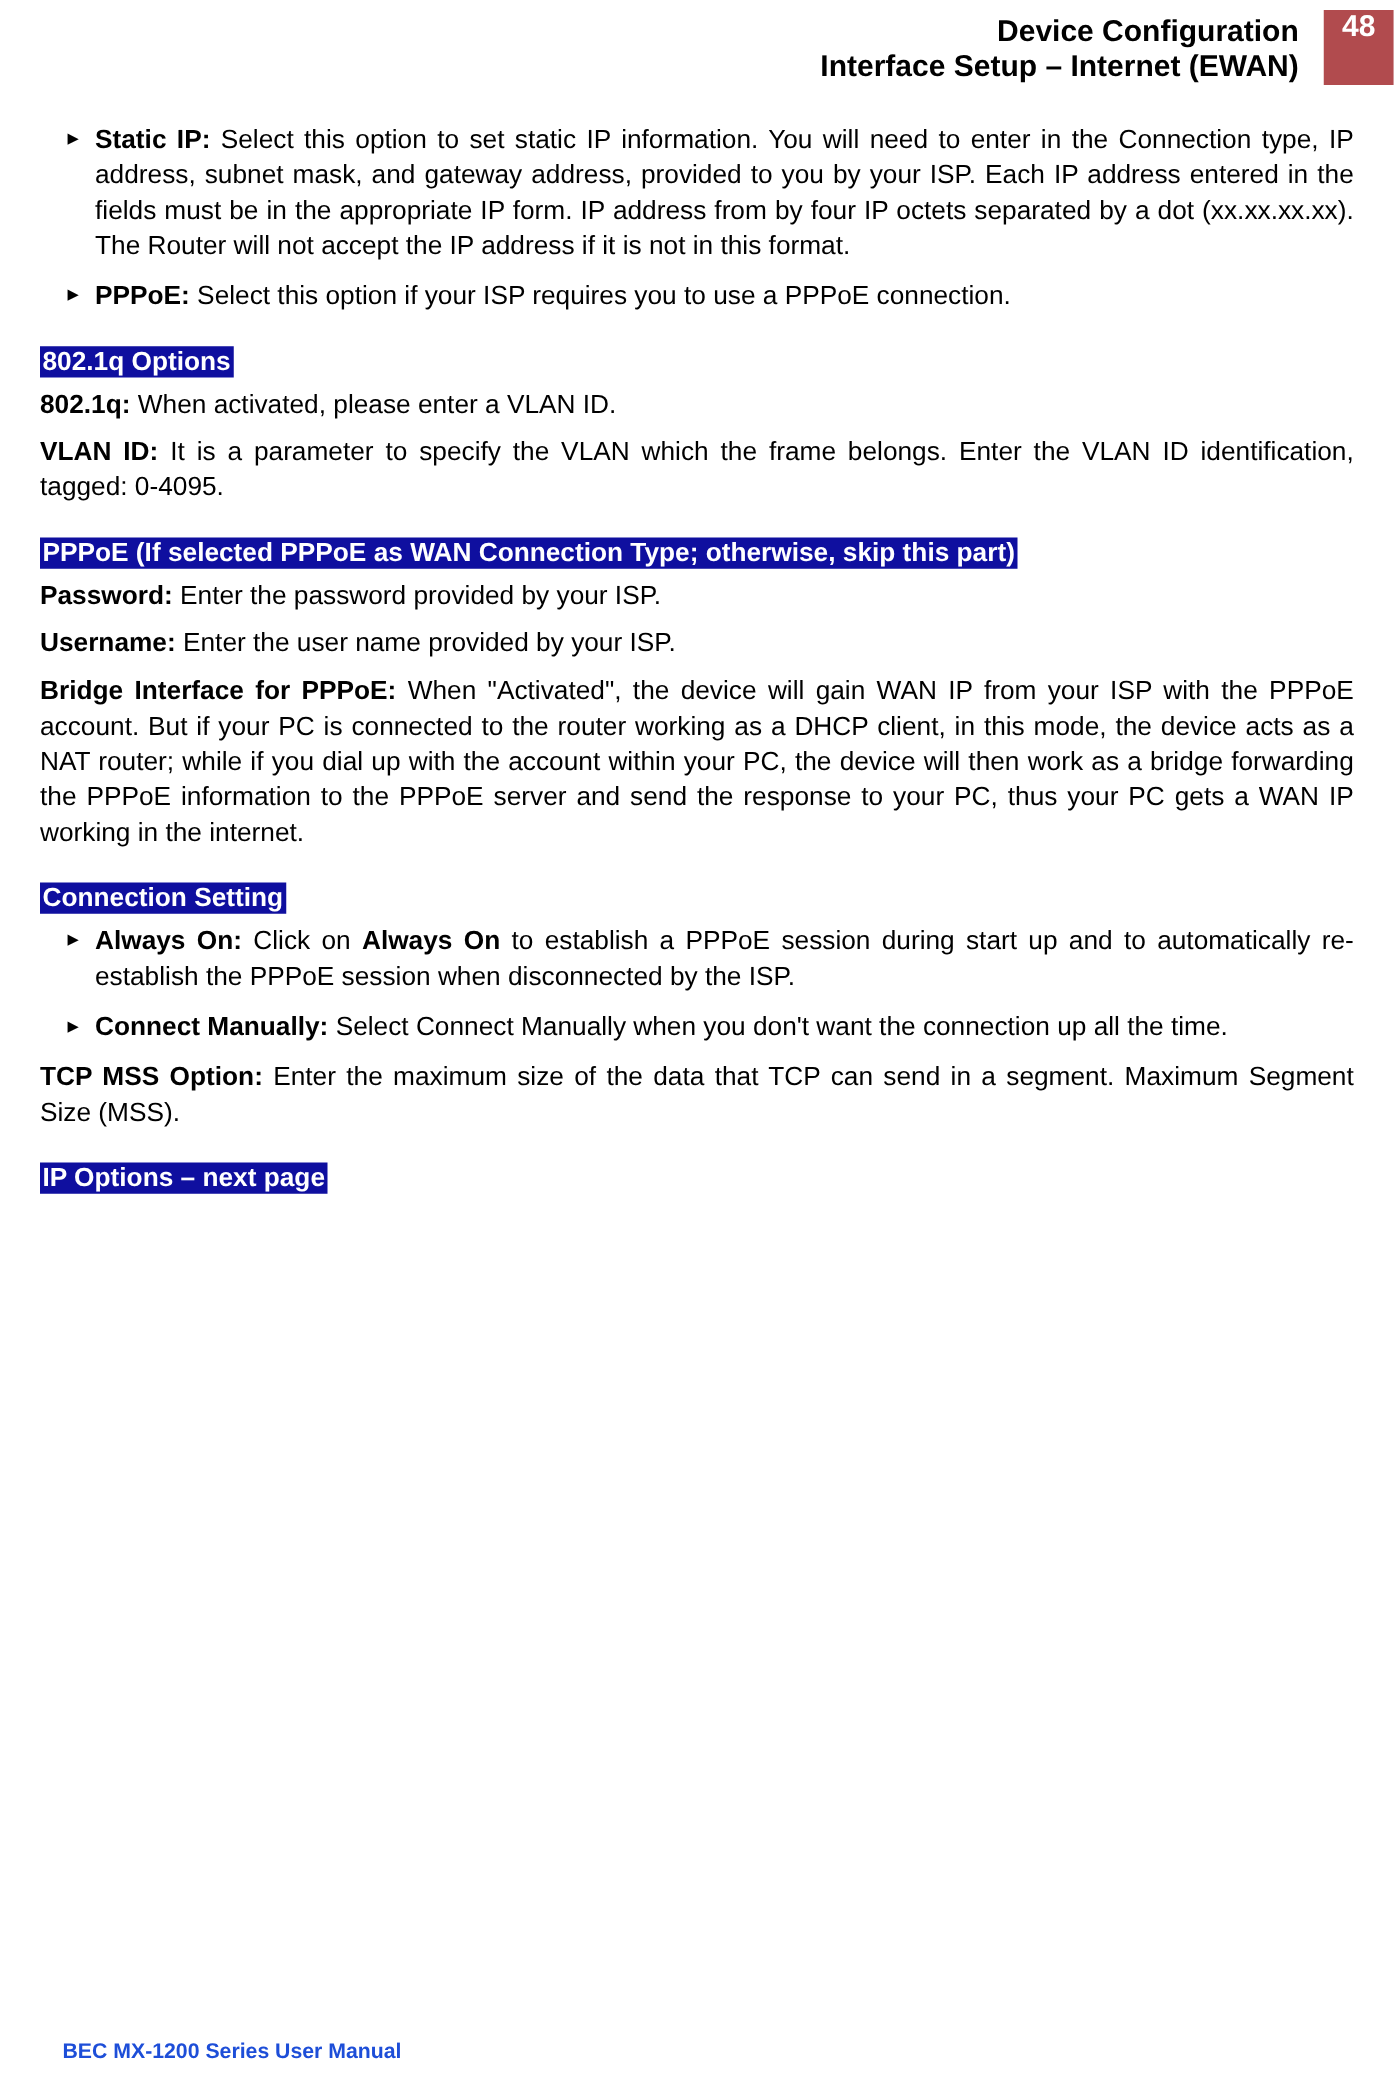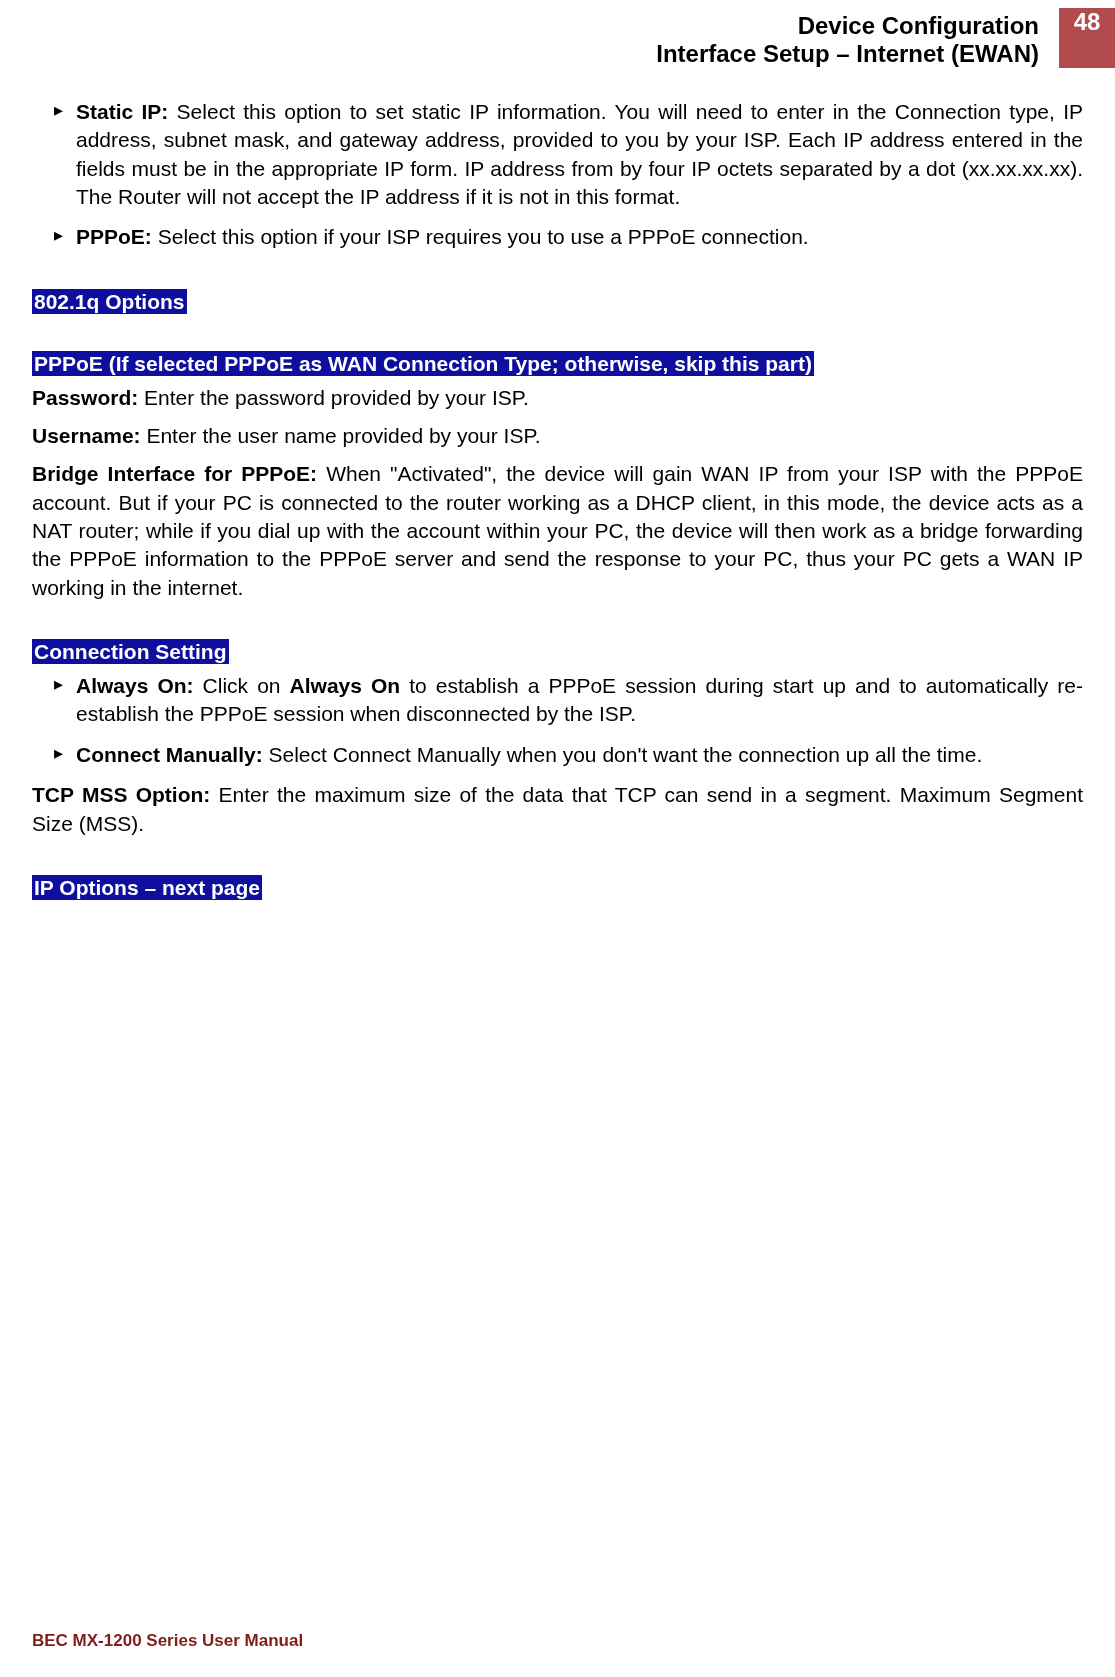--- a/index.html
+++ b/index.html
@@ -74,36 +74,36 @@
     }
     .section-heading {
       background-color: #0f0f9f;
       color: #ffffff;
       font-weight: bold;
       font-size: 21px;
       display: inline;
       padding: 1px 2px;
     }
     .section-heading-wrapper {
-      margin-top: 38px;
+      margin-top: 26px;
       margin-bottom: 8px;
     }
     .paragraph {
       font-size: 21px;
       line-height: 1.35;
       text-align: justify;
       margin-bottom: 10px;
     }
     .footer {
       position: absolute;
       bottom: 26px;
-      left: 32px;
+      left: 50px;
       font-size: 17px;
       font-weight: bold;
-      color: #7f1d1d;
+      color: #1d4ed8;
     }
   </style>
 </head>
 <body>
 
 <div class="header">
   <div class="header-title-block">
     <div class="header-title-line1">Device Configuration</div>
     <div class="header-title-line2">Interface Setup – Internet (EWAN)</div>
   </div>
@@ -118,20 +118,26 @@
     <div class="bullet-item">
       <span class="bold">Static IP:</span><span> Select this option to set static IP information. You will need to enter in the Connection type, IP address, subnet mask, and gateway address, provided to you by your ISP. Each IP address entered in the fields must be in the appropriate IP form.  IP address from by four IP octets separated by a dot (xx.xx.xx.xx). The Router will not accept the IP address if it is not in this format.</span>
     </div>
     <div class="bullet-item">
       <span class="bold">PPPoE:</span><span> Select this option if your ISP requires you to use a PPPoE connection.</span>
     </div>
   </div>
 
   <div class="section-heading-wrapper">
     <span class="section-heading">802.1q Options</span>
+  </div>
+  <div class="paragraph">
+    <span class="bold">802.1q:</span><span> When activated, please enter a VLAN ID.</span>
+  </div>
+  <div class="paragraph">
+    <span class="bold">VLAN ID:</span><span> It is a parameter to specify the VLAN which the frame belongs. Enter the VLAN ID identification, tagged: 0-4095.</span>
   </div>
 
   <div class="section-heading-wrapper">
     <span class="section-heading">PPPoE (If selected PPPoE as WAN Connection Type; otherwise, skip this part)</span>
   </div>
   <div class="paragraph">
     <span class="bold">Password:</span><span> Enter the password provided by your ISP.</span>
   </div>
   <div class="paragraph">
     <span class="bold">Username:</span><span> Enter the user name provided by your ISP.</span>

